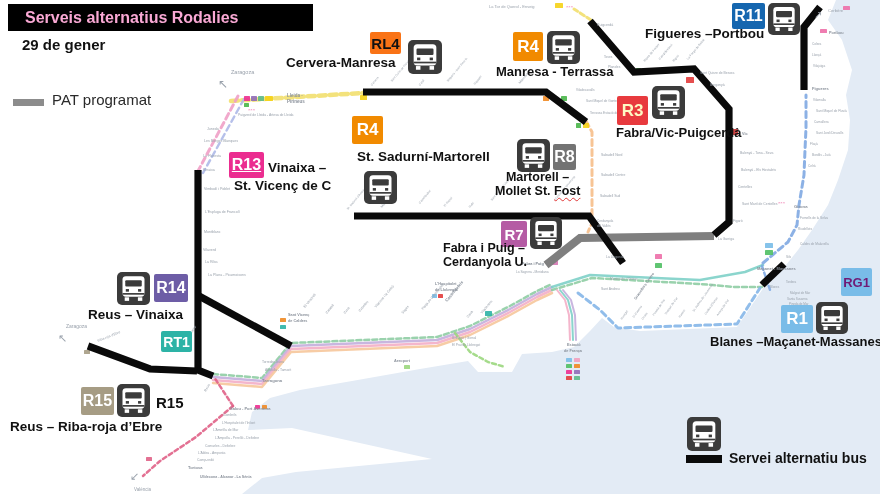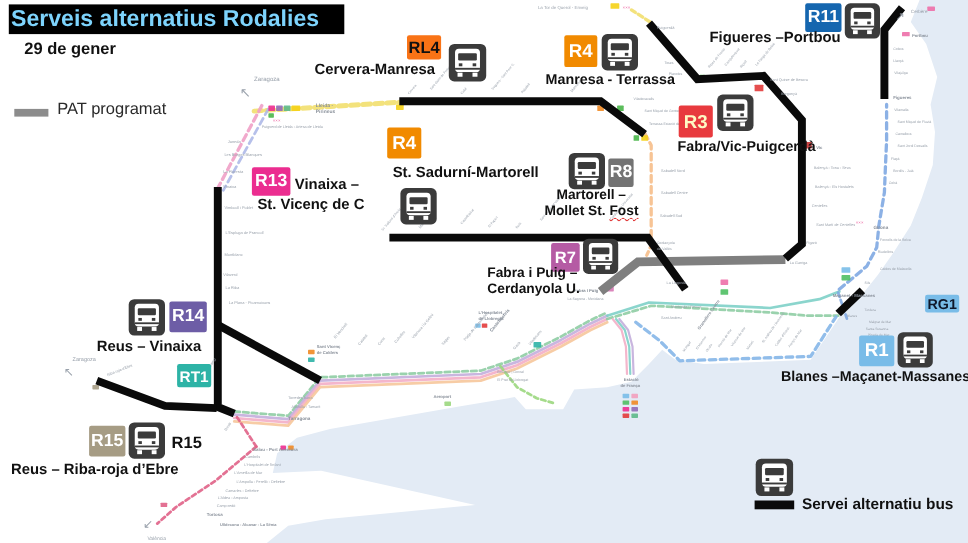--- a/index.html
+++ b/index.html
@@ -1,21 +1,21 @@
 <!DOCTYPE html>
 <html><head>
 <meta charset="utf-8">
 <style>
   html,body{margin:0;padding:0;background:#fff;}
   #stage{position:relative;width:880px;height:494px;overflow:hidden;background:#fff;
          font-family:"Liberation Sans",sans-serif;}
   #map-svg{position:absolute;left:0;top:0;width:880px;height:494px;
            font-family:"Liberation Sans",sans-serif;}
-  .banner{position:absolute;left:8px;top:4px;width:305px;height:27px;background:#000;color:#7dd3fc;
-          font-weight:700;font-size:21px;line-height:27px;padding-left:2px;box-sizing:border-box;}
+  .banner{position:absolute;left:8px;top:4px;width:305px;height:27px;background:#000;color:#f9a8d4;
+          font-weight:700;font-size:16px;line-height:27px;padding-left:17px;box-sizing:border-box;}
   .date{position:absolute;left:22px;top:36px;font-weight:700;font-size:15px;color:#111;}
   .pat-bar{position:absolute;left:13px;top:99px;width:31px;height:7px;background:#8c8c8c;}
   .pat-label{position:absolute;left:52px;top:91px;font-size:15px;color:#2a2a2a;}
   .badge{position:absolute;display:flex;align-items:center;justify-content:center;
          font-weight:700;border-radius:2px;letter-spacing:0;}
   .bus{position:absolute;background:#3b3b3b;border-radius:5px;}
   .bus svg{display:block;width:100%;height:100%;}
   .lbl{position:absolute;font-weight:700;color:#111;white-space:nowrap;}
   .lbl-c{text-align:center;white-space:nowrap;}
   .wavy{text-decoration:underline wavy #e03a3a;text-decoration-thickness:1px;text-underline-offset:2px;}
@@ -350,21 +350,21 @@
         <rect x="4" y="15.3" width="16" height="1.2" fill="#3b3b3b"></rect>
         <rect x="5.6" y="18.4" width="3.2" height="2.6" fill="#fff"></rect>
         <rect x="15.2" y="18.4" width="3.2" height="2.6" fill="#fff"></rect>
       </svg>
     </span>
   <div class="lbl lbl-c" style="left:443px;top:241px;width:80px;font-size:12.5px;">
     <div>Fabra i Puig –</div>
     <div>Cerdanyola U.</div>
   </div>
 
-  <div class="badge" style="left: 229px; top: 152px; width: 35px; height: 26px; font-size: 16px; background-color: rgb(235, 45, 144); color: rgb(255, 255, 255);">R13</div>
+  <div class="badge" style="left: 229px; top: 152px; width: 35px; height: 26px; font-size: 16px; background-color: rgb(235, 45, 144); color: rgb(255, 255, 255); text-decoration: underline;">R13</div>
   <div class="lbl" style="left:268px;top:160px;font-size:13.5px;">Vinaixa –</div>
   <div class="lbl" style="left:234px;top:178px;font-size:13.5px;">St. Vicenç de C</div>
 
   <span class="bus" style="left:117px;top:272px;width:33px;height:33px;">
       <svg viewBox="0 0 24 24" xmlns="http://www.w3.org/2000/svg">
         <rect x="4" y="3" width="16" height="15" rx="2.5" fill="#fff"></rect>
         <rect x="6" y="6" width="12" height="4.6" rx="0.8" fill="#3b3b3b"></rect>
         <rect x="6.4" y="12.4" width="2.3" height="1.9" fill="#3b3b3b"></rect>
         <rect x="15.3" y="12.4" width="2.3" height="1.9" fill="#3b3b3b"></rect>
         <rect x="4" y="15.3" width="16" height="1.2" fill="#3b3b3b"></rect>
@@ -399,21 +399,21 @@
         <rect x="6" y="6" width="12" height="4.6" rx="0.8" fill="#3b3b3b"></rect>
         <rect x="6.4" y="12.4" width="2.3" height="1.9" fill="#3b3b3b"></rect>
         <rect x="15.3" y="12.4" width="2.3" height="1.9" fill="#3b3b3b"></rect>
         <rect x="4" y="15.3" width="16" height="1.2" fill="#3b3b3b"></rect>
         <rect x="5.6" y="18.4" width="3.2" height="2.6" fill="#fff"></rect>
         <rect x="15.2" y="18.4" width="3.2" height="2.6" fill="#fff"></rect>
       </svg>
     </span>
   <div class="lbl" style="left:710px;top:334px;font-size:13px;">Blanes –Maçanet-Massanes</div>
 
-  <div class="badge" style="left: 841px; top: 268px; width: 31px; height: 16px; font-size: 13px; background-color: rgb(121, 188, 232); color: #0f172a;">RG1</div>
+  <div class="badge" style="left: 841px; top: 268px; width: 31px; height: 28px; font-size: 13px; background-color: rgb(121, 188, 232); color: #701a75;">RG1</div>
 
   <span class="bus" style="left:687px;top:417px;width:34px;height:34px;">
       <svg viewBox="0 0 24 24" xmlns="http://www.w3.org/2000/svg">
         <rect x="4" y="3" width="16" height="15" rx="2.5" fill="#fff"></rect>
         <rect x="6" y="6" width="12" height="4.6" rx="0.8" fill="#3b3b3b"></rect>
         <rect x="6.4" y="12.4" width="2.3" height="1.9" fill="#3b3b3b"></rect>
         <rect x="15.3" y="12.4" width="2.3" height="1.9" fill="#3b3b3b"></rect>
         <rect x="4" y="15.3" width="16" height="1.2" fill="#3b3b3b"></rect>
         <rect x="5.6" y="18.4" width="3.2" height="2.6" fill="#fff"></rect>
         <rect x="15.2" y="18.4" width="3.2" height="2.6" fill="#fff"></rect>

